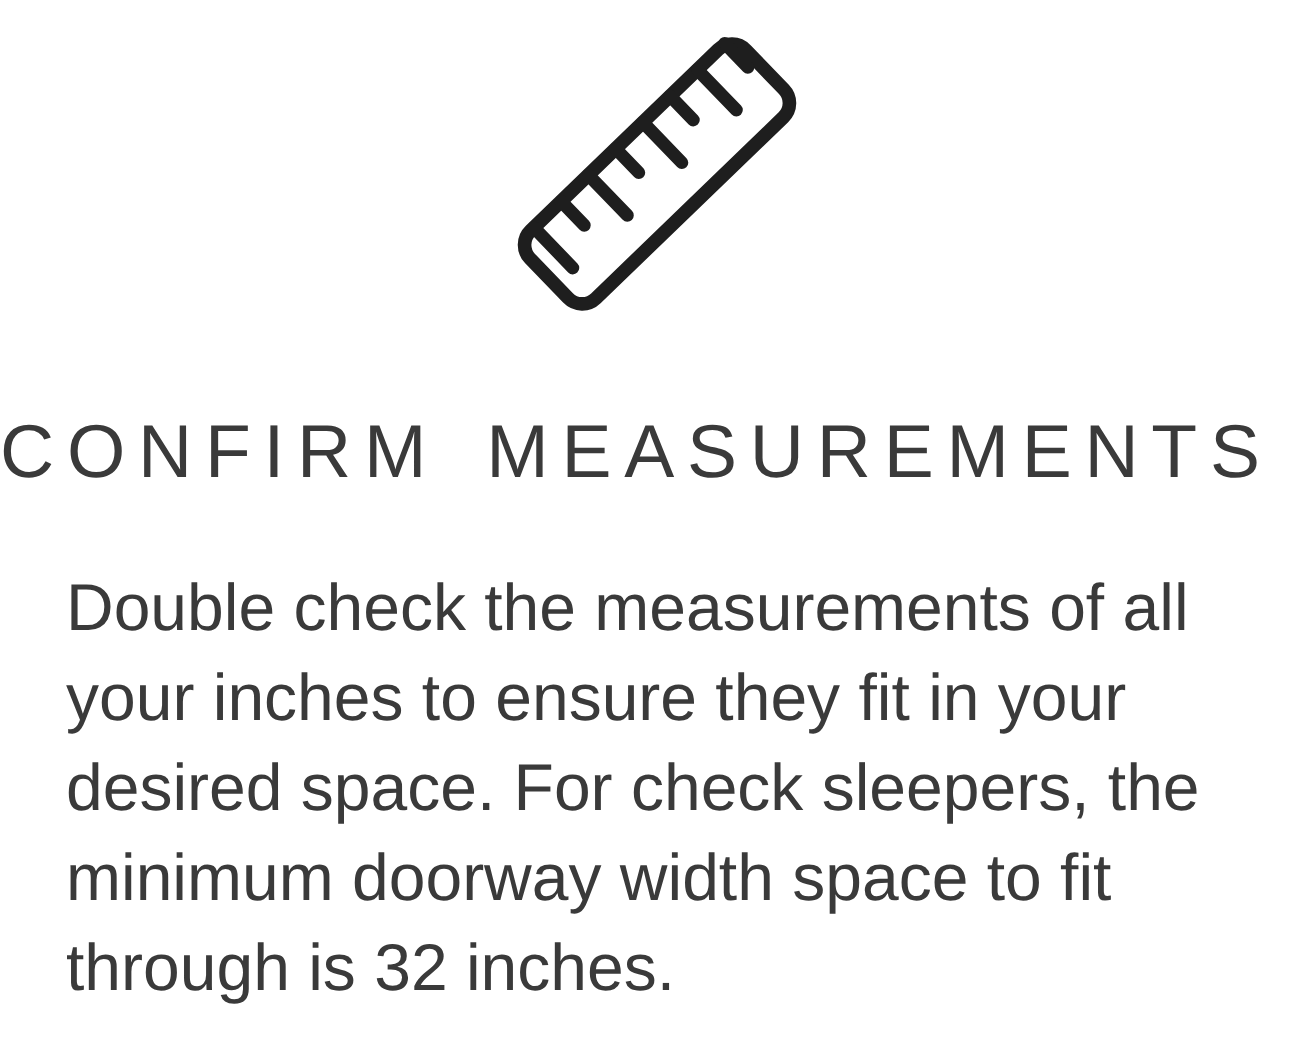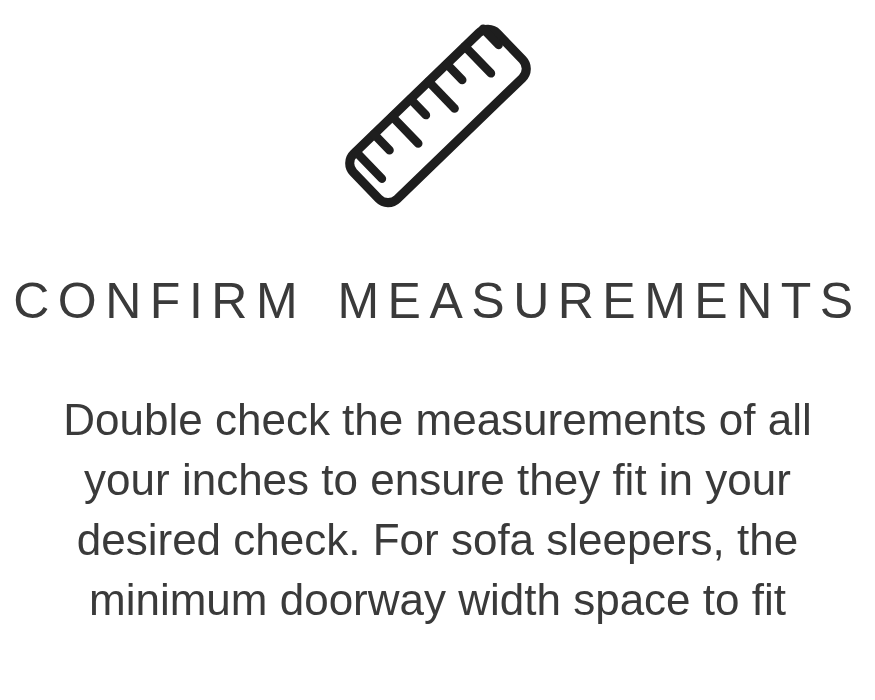--- a/index.html
+++ b/index.html
@@ -8,45 +8,46 @@
     background: #ffffff;
   }
   .panel {
     position: relative;
     width: 875px;
     height: 700px;
     background: #ffffff;
     overflow: hidden;
     font-family: "Liberation Sans", sans-serif;
     color: #3a3a3a;
-    text-align: center;
+    text-align: left;
   }
   .icon-wrap {
     padding-top: 20px;
     height: 192px;
     display: flex;
     justify-content: center;
     align-items: flex-start;
   }
   .heading {
     margin: 64px 0 0 0;
     font-size: 50px;
     font-weight: 400;
     line-height: 50px;
     letter-spacing: 8.5px;
     word-spacing: 9px;
     white-space: nowrap;
     color: #3a3a3a;
   }
   .body-copy {
-    margin-top: 64px;
+    margin-top: 50px;
     font-size: 44px;
     line-height: 60px;
     font-weight: 400;
     color: #3a3a3a;
+    padding-left: 44px;
   }
   .body-line {
     white-space: nowrap;
   }
 </style>
 </head>
 <body>
 
 <div class="panel">
 
@@ -64,17 +65,18 @@
         <line x1="187" y1="64" x2="187" y2="86" stroke-width="8.5"></line>
       </g>
     </svg>
   </div>
 
   <h1 class="heading">CONFIRM MEASUREMENTS</h1>
 
   <div class="body-copy">
     <div class="body-line">Double check the measurements of all</div>
     <div class="body-line">your inches to ensure they fit in your</div>
-    <div class="body-line">desired check. For sofa sleepers, the</div>
+    <div class="body-line">desired space. For check sleepers, the</div>
     <div class="body-line">minimum doorway width space to fit</div>
+    <div class="body-line">through is 32 inches.</div>
   </div>
 
 </div>
 
 </body></html>

